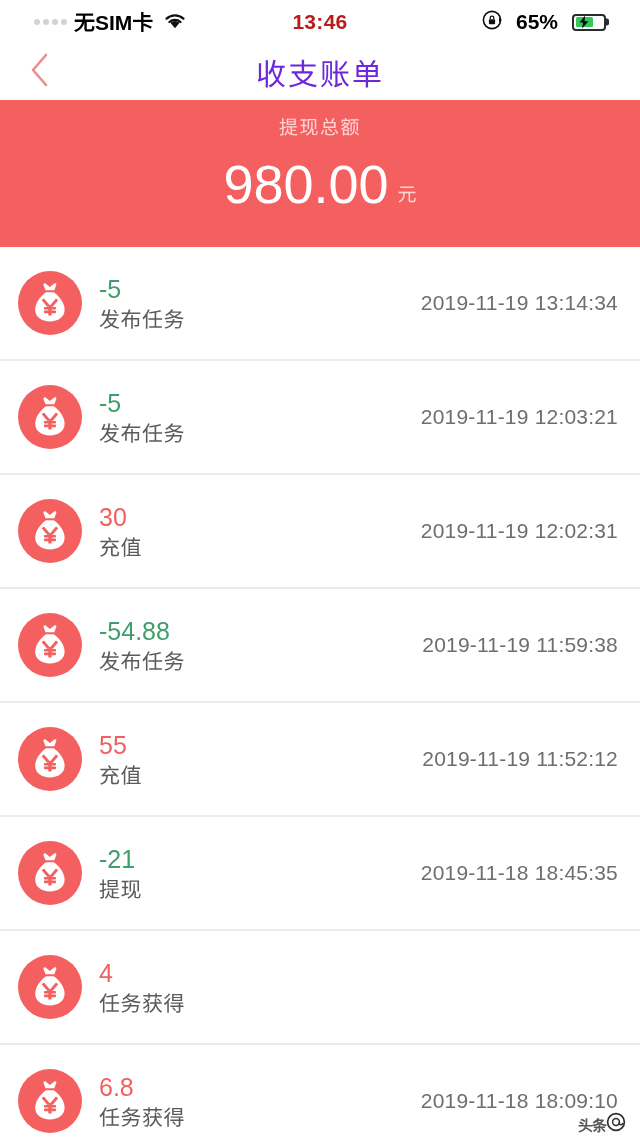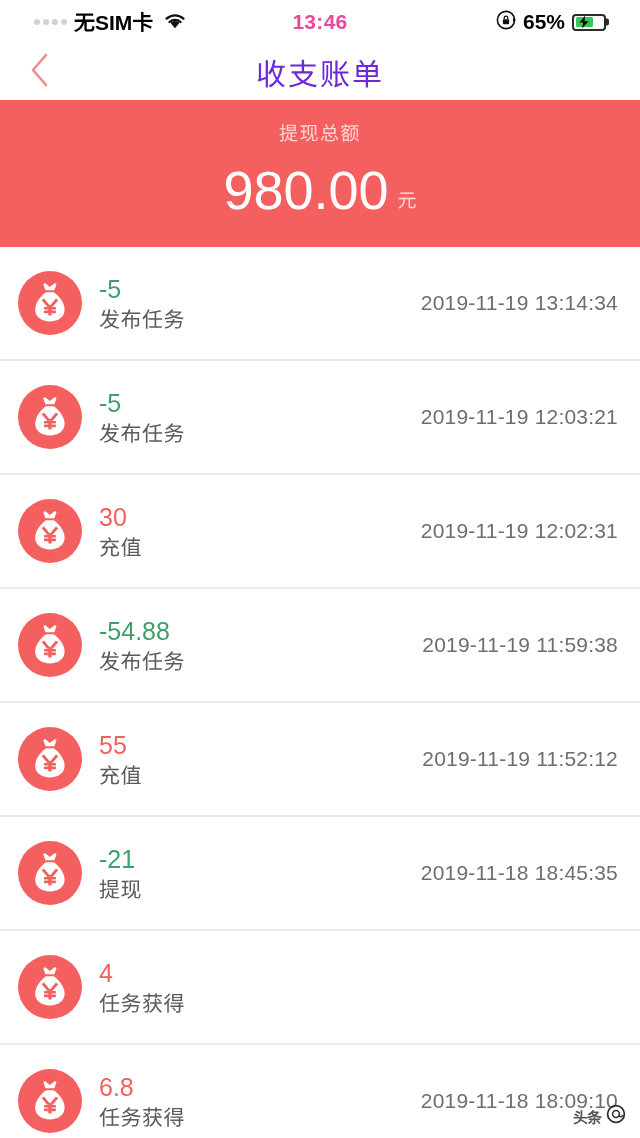--- a/index.html
+++ b/index.html
@@ -53,29 +53,29 @@
     line-height: 1;
   }
   .wifi-icon { display: block; margin-left: 2px; }
   .status-center {
     position: absolute;
     left: 0;
     right: 0;
     text-align: center;
     font-size: 21px;
     font-weight: 600;
-    color: #ec4899;
+    color: #b91c1c;
     pointer-events: none;
     letter-spacing: 0.3px;
   }
   .status-right {
     margin-left: auto;
     display: flex;
     align-items: center;
-    gap: 7px;
+    gap: 14px;
     flex: 0 0 auto;
     z-index: 2;
   }
   .battery-pct {
     font-size: 21px;
     font-weight: 600;
     color: #000000;
   }
   .battery {
     position: relative;
@@ -135,21 +135,21 @@
   }
 
   
   .summary-banner {
     background: #f4605f;
     height: 147px;
     display: flex;
     flex-direction: column;
     align-items: center;
     justify-content: flex-start;
-    padding-top: 18px;
+    padding-top: 12px;
     box-sizing: border-box;
   }
   .summary-label {
     font-size: 19px;
     color: #ffd5d4;
     letter-spacing: 1.5px;
   }
   .summary-amount-row {
     display: flex;
     align-items: baseline;
@@ -219,24 +219,23 @@
     font-size: 21px;
     color: #6e6e6e;
     letter-spacing: 0.2px;
     white-space: nowrap;
   }
 
   
   .watermark {
     position: absolute;
     right: 14px;
-    bottom: 10px;
-    display: flex;
-    align-items: center;
-    gap: 5px;
+    bottom: 2px;
+    display: flex;
+    align-items: center;
     pointer-events: none;
     z-index: 5;
     text-align: center;
   }
   .wm-toutiao {
     font-size: 15px;
     color: #3a3a3a;
     font-weight: 700;
     opacity: 0.85;
     letter-spacing: -1px;

